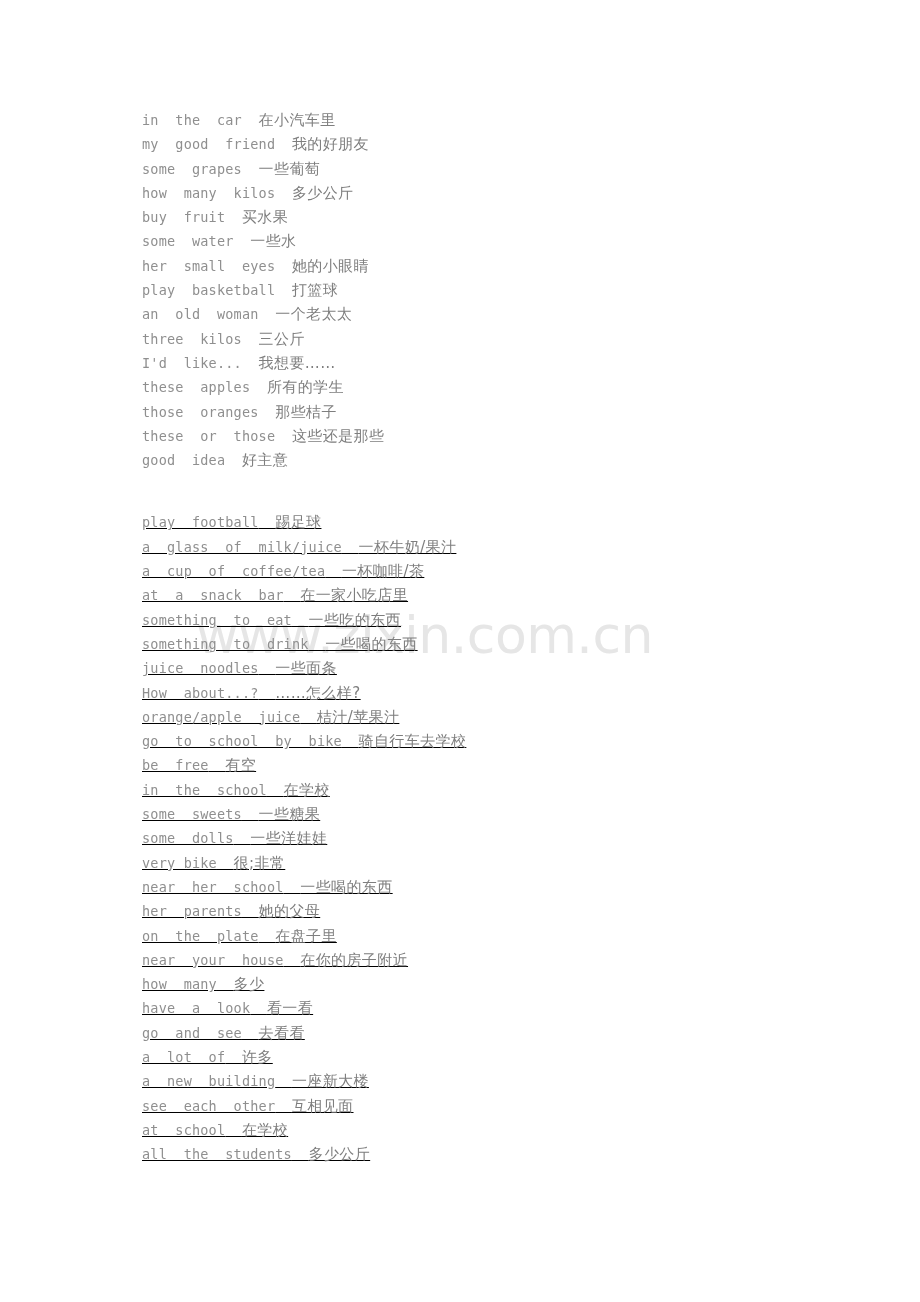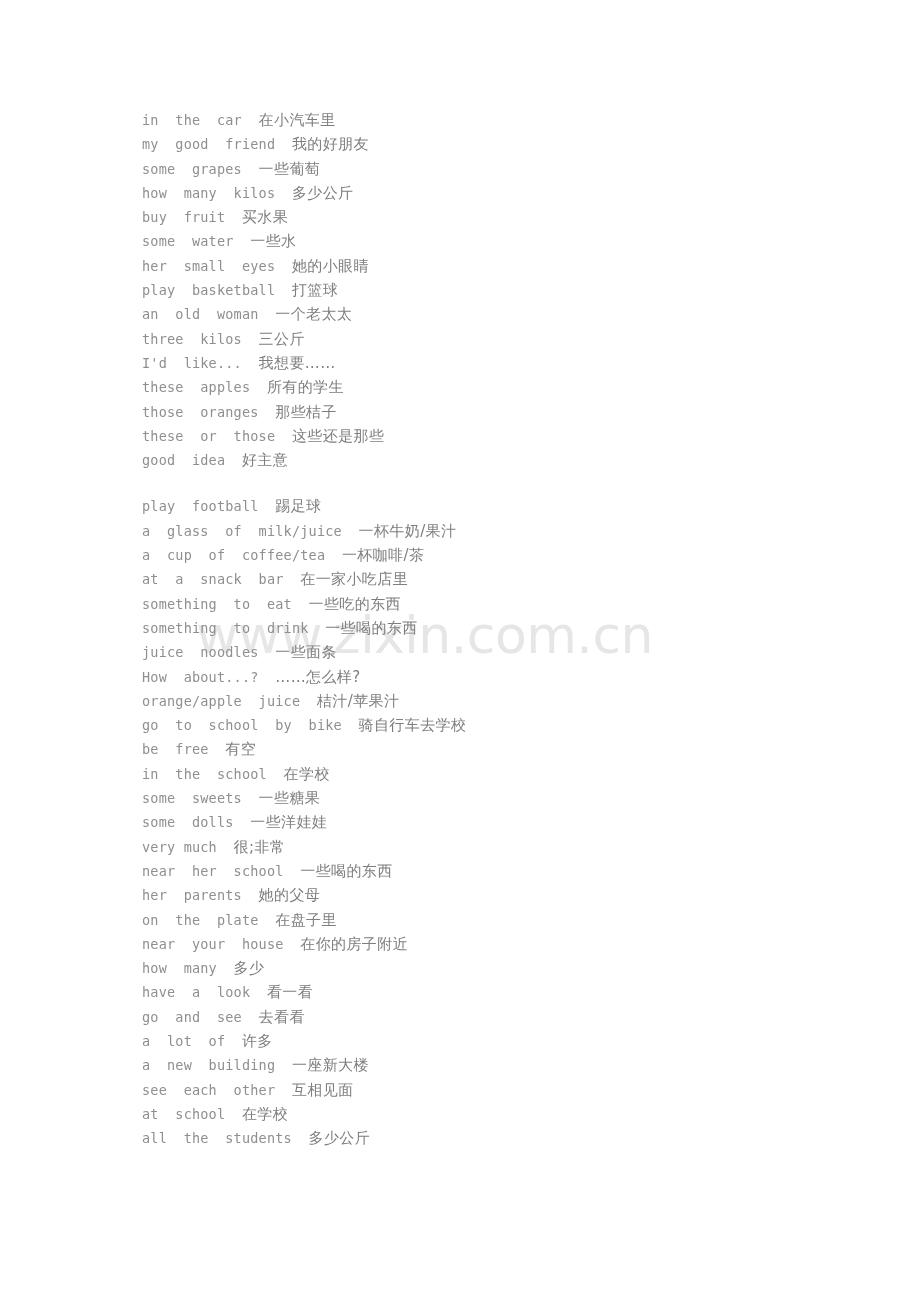--- a/index.html
+++ b/index.html
@@ -53,21 +53,22 @@
     top: 108px;
     width: 740px;
     z-index: 2;
   }
 
   .phrase-block {
     margin: 0;
     padding: 0;
   }
   .phrase-block + .phrase-block {
-    margin-top: 22px;
+    margin-top: 38px;
+    text-decoration: underline;
   }
 
   .phrase-line {
     height: 24.3px;
     line-height: 24.3px;
     white-space: pre;
     color: #8a8a8a;
     font-size: 13.5px;
     letter-spacing: 0.2px;
     font-family: "DejaVu Sans Mono", "Liberation Mono", monospace;
@@ -119,21 +120,21 @@
         <div class="phrase-line"><span class="en">something  to  eat</span><span>  </span><span class="cn">一些吃的东西</span></div>
         <div class="phrase-line"><span class="en">something  to  drink</span><span>  </span><span class="cn">一些喝的东西</span></div>
         <div class="phrase-line"><span class="en">juice  noodles</span><span>  </span><span class="cn">一些面条</span></div>
         <div class="phrase-line"><span class="en">How  about...?</span><span>  </span><span class="cn">……怎么样?</span></div>
         <div class="phrase-line"><span class="en">orange/apple  juice</span><span>  </span><span class="cn">桔汁/苹果汁</span></div>
         <div class="phrase-line"><span class="en">go  to  school  by  bike</span><span>  </span><span class="cn">骑自行车去学校</span></div>
         <div class="phrase-line"><span class="en">be  free</span><span>  </span><span class="cn">有空</span></div>
         <div class="phrase-line"><span class="en">in  the  school</span><span>  </span><span class="cn">在学校</span></div>
         <div class="phrase-line"><span class="en">some  sweets</span><span>  </span><span class="cn">一些糖果</span></div>
         <div class="phrase-line"><span class="en">some  dolls</span><span>  </span><span class="cn">一些洋娃娃</span></div>
-        <div class="phrase-line"><span class="en">very much</span><span>  </span><span class="cn">很;非常</span></div>
+        <div class="phrase-line"><span class="en">very bike</span><span>  </span><span class="cn">很;非常</span></div>
         <div class="phrase-line"><span class="en">near  her  school</span><span>  </span><span class="cn">一些喝的东西</span></div>
         <div class="phrase-line"><span class="en">her  parents</span><span>  </span><span class="cn">她的父母</span></div>
         <div class="phrase-line"><span class="en">on  the  plate</span><span>  </span><span class="cn">在盘子里</span></div>
         <div class="phrase-line"><span class="en">near  your  house</span><span>  </span><span class="cn">在你的房子附近</span></div>
         <div class="phrase-line"><span class="en">how  many</span><span>  </span><span class="cn">多少</span></div>
         <div class="phrase-line"><span class="en">have  a  look</span><span>  </span><span class="cn">看一看</span></div>
         <div class="phrase-line"><span class="en">go  and  see</span><span>  </span><span class="cn">去看看</span></div>
         <div class="phrase-line"><span class="en">a  lot  of</span><span>  </span><span class="cn">许多</span></div>
         <div class="phrase-line"><span class="en">a  new  building</span><span>  </span><span class="cn">一座新大楼</span></div>
         <div class="phrase-line"><span class="en">see  each  other</span><span>  </span><span class="cn">互相见面</span></div>

